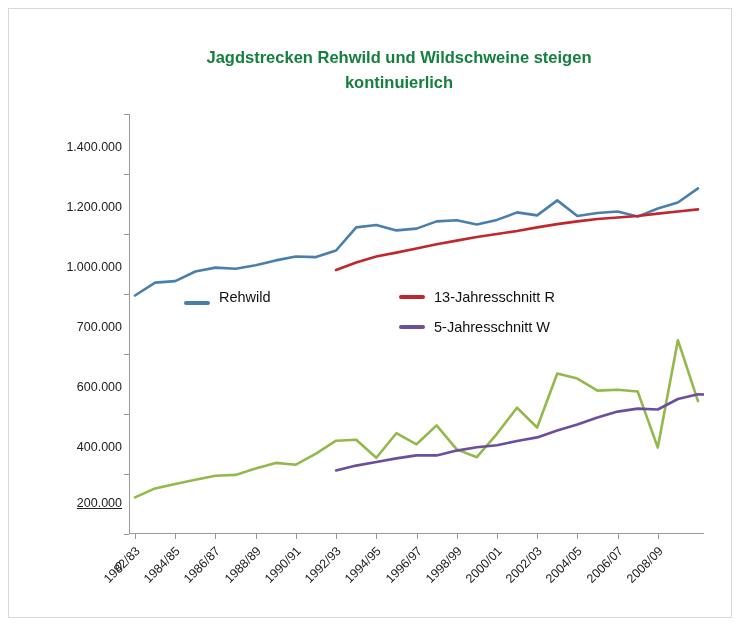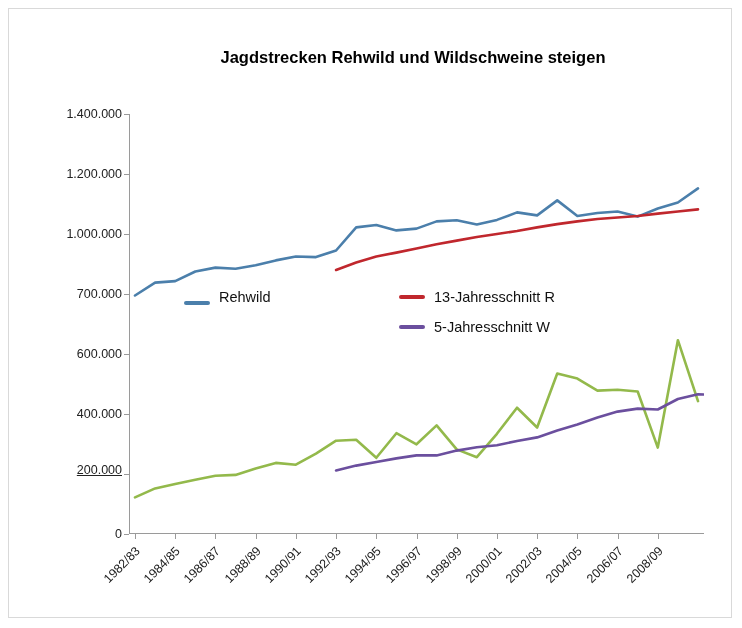--- a/index.html
+++ b/index.html
@@ -18,27 +18,27 @@
     left: 8px;
     top: 8px;
     width: 724px;
     height: 610px;
     border: 1px solid #d9d9d9;
     box-sizing: border-box;
     background: #ffffff;
   }
   #chart-title {
     position: absolute;
-    left: 124px;
+    left: 110px;
     top: 36px;
     width: 560px;
     text-align: center;
     font-size: 16.5px;
     font-weight: bold;
-    color: #000000;
+    color: #15803d;
     line-height: 1.5;
   }
   #plot-area {
     position: absolute;
     left: 120px;
     top: 105px;
     width: 575px;
     height: 420px;
   }
   .axis-line {
@@ -58,20 +58,21 @@
     height: 1px;
   }
   .y-tick-label {
     position: absolute;
     right: 100%;
     margin-right: 7px;
     transform: translateY(-50%);
     font-size: 12.5px;
     color: #222222;
     white-space: nowrap;
+    margin-top: 33px;
   }
   .y-tick-mark {
     position: absolute;
     left: -5px;
     width: 5px;
     height: 1px;
     background: #9a9a9a;
   }
   .x-tick-mark {
     position: absolute;
@@ -123,20 +124,21 @@
   }
   svg { display: block; }
 </style>
 </head>
 <body>
 
 <div id="chart-frame">
 
   <div id="chart-title">
     <span>Jagdstrecken Rehwild und Wildschweine steigen</span><br>
+    <span>kontinuierlich</span>
   </div>
 
   <div id="plot-area">
     <div class="axis-line" id="y-axis"></div>
     <div class="axis-line" id="x-axis"></div>
 
     <div id="y-ticks">
         <div class="y-tick-mark" style="top: 420px;"></div>
         <div class="y-tick-label" style="top: 420px;">0</div>
         <div class="y-tick-mark" style="top: 360px;"></div>

